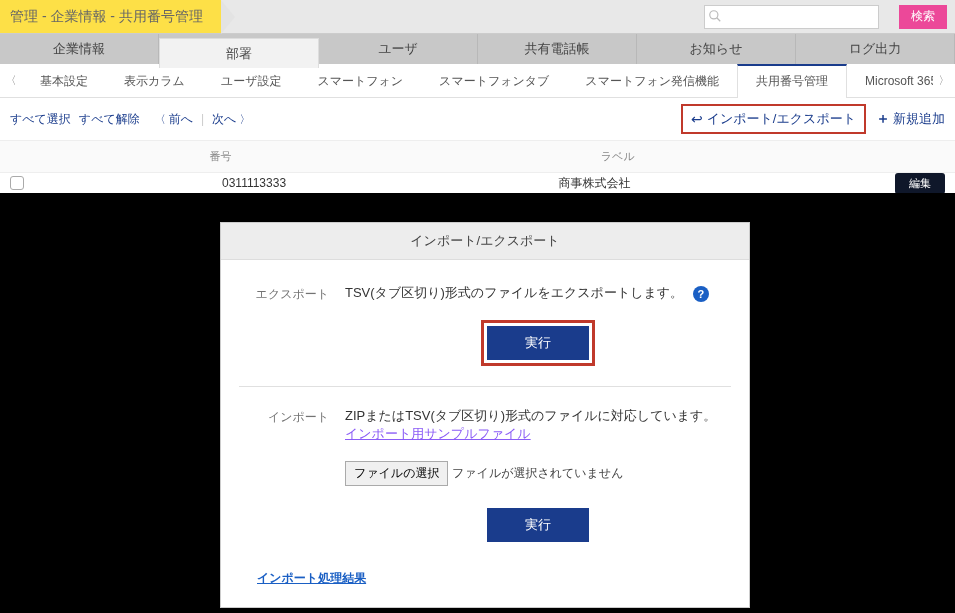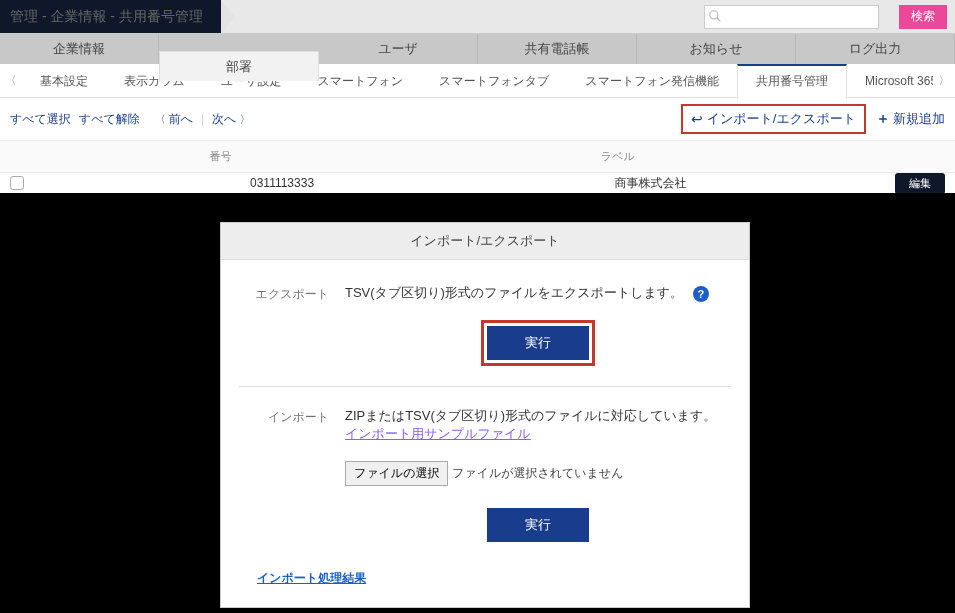--- a/index.html
+++ b/index.html
@@ -3,32 +3,32 @@
 <meta charset="utf-8">
 <style>
 * { box-sizing: border-box; margin: 0; padding: 0; }
 body { font-family: "Hiragino Kaku Gothic ProN", "メイリオ", Meiryo, sans-serif; font-size: 13px; color: #333; background: #000; width: 955px; height: 613px; overflow: hidden; position: relative; }
 
 
 .app-top { background: #fff; }
 
 
 .header-bar { display: flex; align-items: center; height: 34px; background: #e8e8e8; border-bottom: 1px solid #ccc; }
-.breadcrumb { display: flex; align-items: center; height: 100%; font-size: 14px; color: #666; padding-left: 10px; padding-right: 18px; background: #0f172a; position: relative; }
+.breadcrumb { display: flex; align-items: center; height: 100%; font-size: 14px; color: #666; padding-left: 10px; padding-right: 18px; background: #fde047; position: relative; }
 .breadcrumb::after { content: ""; position: absolute; right: -14px; top: 0; width: 0; height: 0; border-top: 17px solid transparent; border-bottom: 17px solid transparent; border-left: 14px solid #e3e3e3; }
 .search-wrap { margin-left: auto; display: flex; align-items: center; margin-right: 8px; }
 .search-input-wrap { position: relative; }
 .search-input { width: 175px; height: 24px; border: 1px solid #ccc; background: #fff; padding: 0 4px 0 22px; font-size: 12px; }
 .search-icon { position: absolute; left: 4px; top: 4px; width: 14px; height: 14px; color: #bbb; }
 .search-btn { margin-left: 20px; height: 24px; padding: 0 12px; background: #ec4899; color: #fff; border: none; font-size: 12px; cursor: pointer; }
 
 
 .primary-tabs { display: flex; background: #c8c8c8; height: 30px; }
 .p-tab { flex: 1; text-align: center; line-height: 30px; font-size: 13px; color: #444; border-right: 1px solid #b8b8b8; cursor: pointer; }
-.p-tab.active { background: #f2f2f2; border-top: 1px solid #ddd; border-left: 1px solid #ddd; border-right: 1px solid #ddd; position: relative; top: 17px; }
+.p-tab.active { background: #f2f2f2; border-top: 1px solid #ddd; border-left: 1px solid #ddd; border-right: 1px solid #ddd; position: relative; top: 4px; }
 
 
 .sub-tabs-row { display: flex; align-items: center; background: #fff; border-bottom: 1px solid #e0e0e0; height: 34px; }
 .chev-btn { width: 22px; height: 34px; display: flex; align-items: center; justify-content: center; color: #888; cursor: pointer; font-size: 11px; }
 .sub-tabs { flex: 1; display: flex; overflow: hidden; }
 .s-tab { padding: 0 18px; line-height: 34px; white-space: nowrap; color: #555; font-size: 12px; cursor: pointer; }
 .s-tab.active { border-top: 2px solid #1a3c8c; border-left: 1px solid #e0e0e0; border-right: 1px solid #e0e0e0; background: #fff; line-height: 30px; position: relative; }
 
 
 .toolbar { display: flex; align-items: center; padding: 6px 10px; border-bottom: 1px solid #eee; background: #fff; }
@@ -41,21 +41,21 @@
 .add-btn { display: inline-flex; align-items: center; color: #1a3c8c; font-size: 13px; cursor: pointer; }
 .add-btn .plus { margin-right: 3px; font-size: 14px; font-weight: bold; }
 
 
 .table-head { display: flex; padding: 8px 10px; background: #fafafa; border-bottom: 1px solid #eee; font-size: 11px; color: #888; }
 .th-num { width: 45%; text-align: center; }
 .th-label { width: 40%; text-align: center; }
 .th-act { width: 15%; }
 
 
-.row-peek { display: flex; align-items: center; padding: 6px 10px; height: 20px; overflow: hidden; background: #fff; gap: 28px; }
+.row-peek { display: flex; align-items: center; padding: 6px 10px; height: 20px; overflow: hidden; background: #fff; }
 .row-peek .chk { width: 22px; }
 .row-peek .chk-box { width: 14px; height: 14px; border: 1px solid #aaa; border-radius: 3px; }
 .row-peek .num { flex: 0 0 44%; color: #333; font-size: 12px; padding-left: 190px; }
 .row-peek .lbl { flex: 1; color: #333; font-size: 12px; padding-left: 115px; }
 .row-peek .edit-btn { background: #0f172a; color: #fff; font-size: 11px; padding: 3px 14px; border-radius: 3px; border: none; }
 
 
 
 
 .dialog { position: absolute; left: 220px; top: 222px; width: 530px; background: #fff; border: 1px solid #ccc; box-shadow: 0 2px 10px rgba(0,0,0,0.3); }

